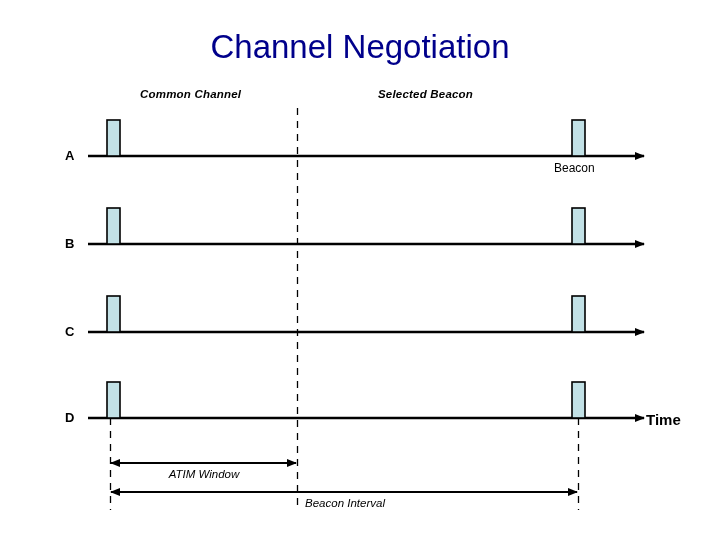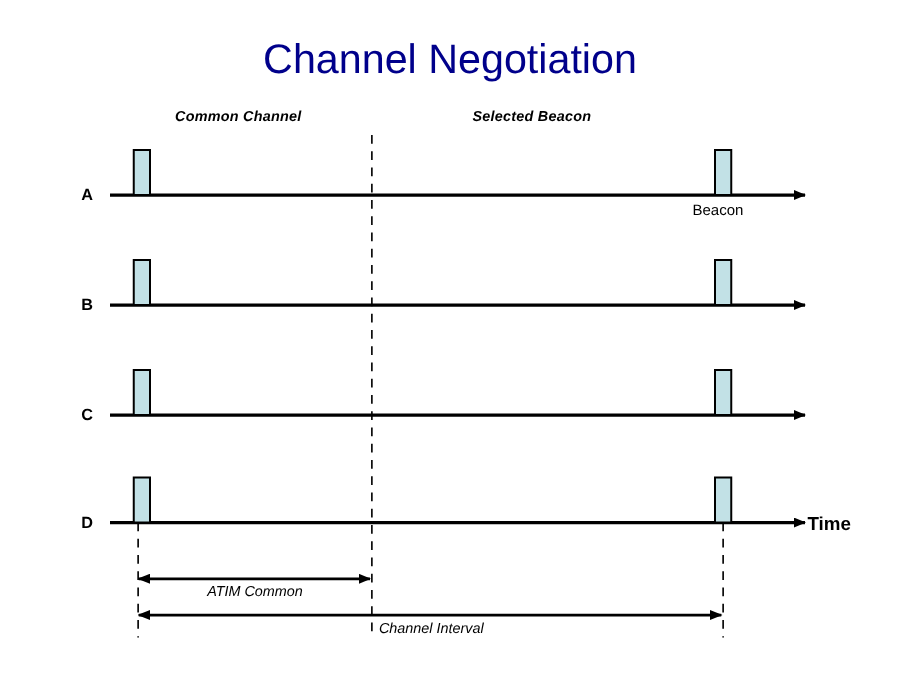--- a/index.html
+++ b/index.html
@@ -132,16 +132,16 @@
 
   <div class="row-label" style="left:65px; top:148px;">A</div>
   <div class="row-label" style="left:65px; top:236px;">B</div>
   <div class="row-label" style="left:65px; top:324px;">C</div>
   <div class="row-label" style="left:65px; top:410px;">D</div>
 
   <div class="beacon-label" style="left:554px; top:161px;">Beacon</div>
 
   <div class="time-label" style="left:610px; top:411px;margin-left:36px;">Time</div>
 
-  <div class="measure-label" style="left:112px; top:468px; width:184px;">ATIM Common</div>
-  <div class="measure-label" style="left:112px; top:497px; width:466px;">Channel Interval</div>
+  <div class="measure-label" style="left:112px; top:468px; width:184px;">ATIM Window</div>
+  <div class="measure-label" style="left:112px; top:497px; width:466px;">Beacon Interval</div>
 
 </div>
 
 </body></html>

